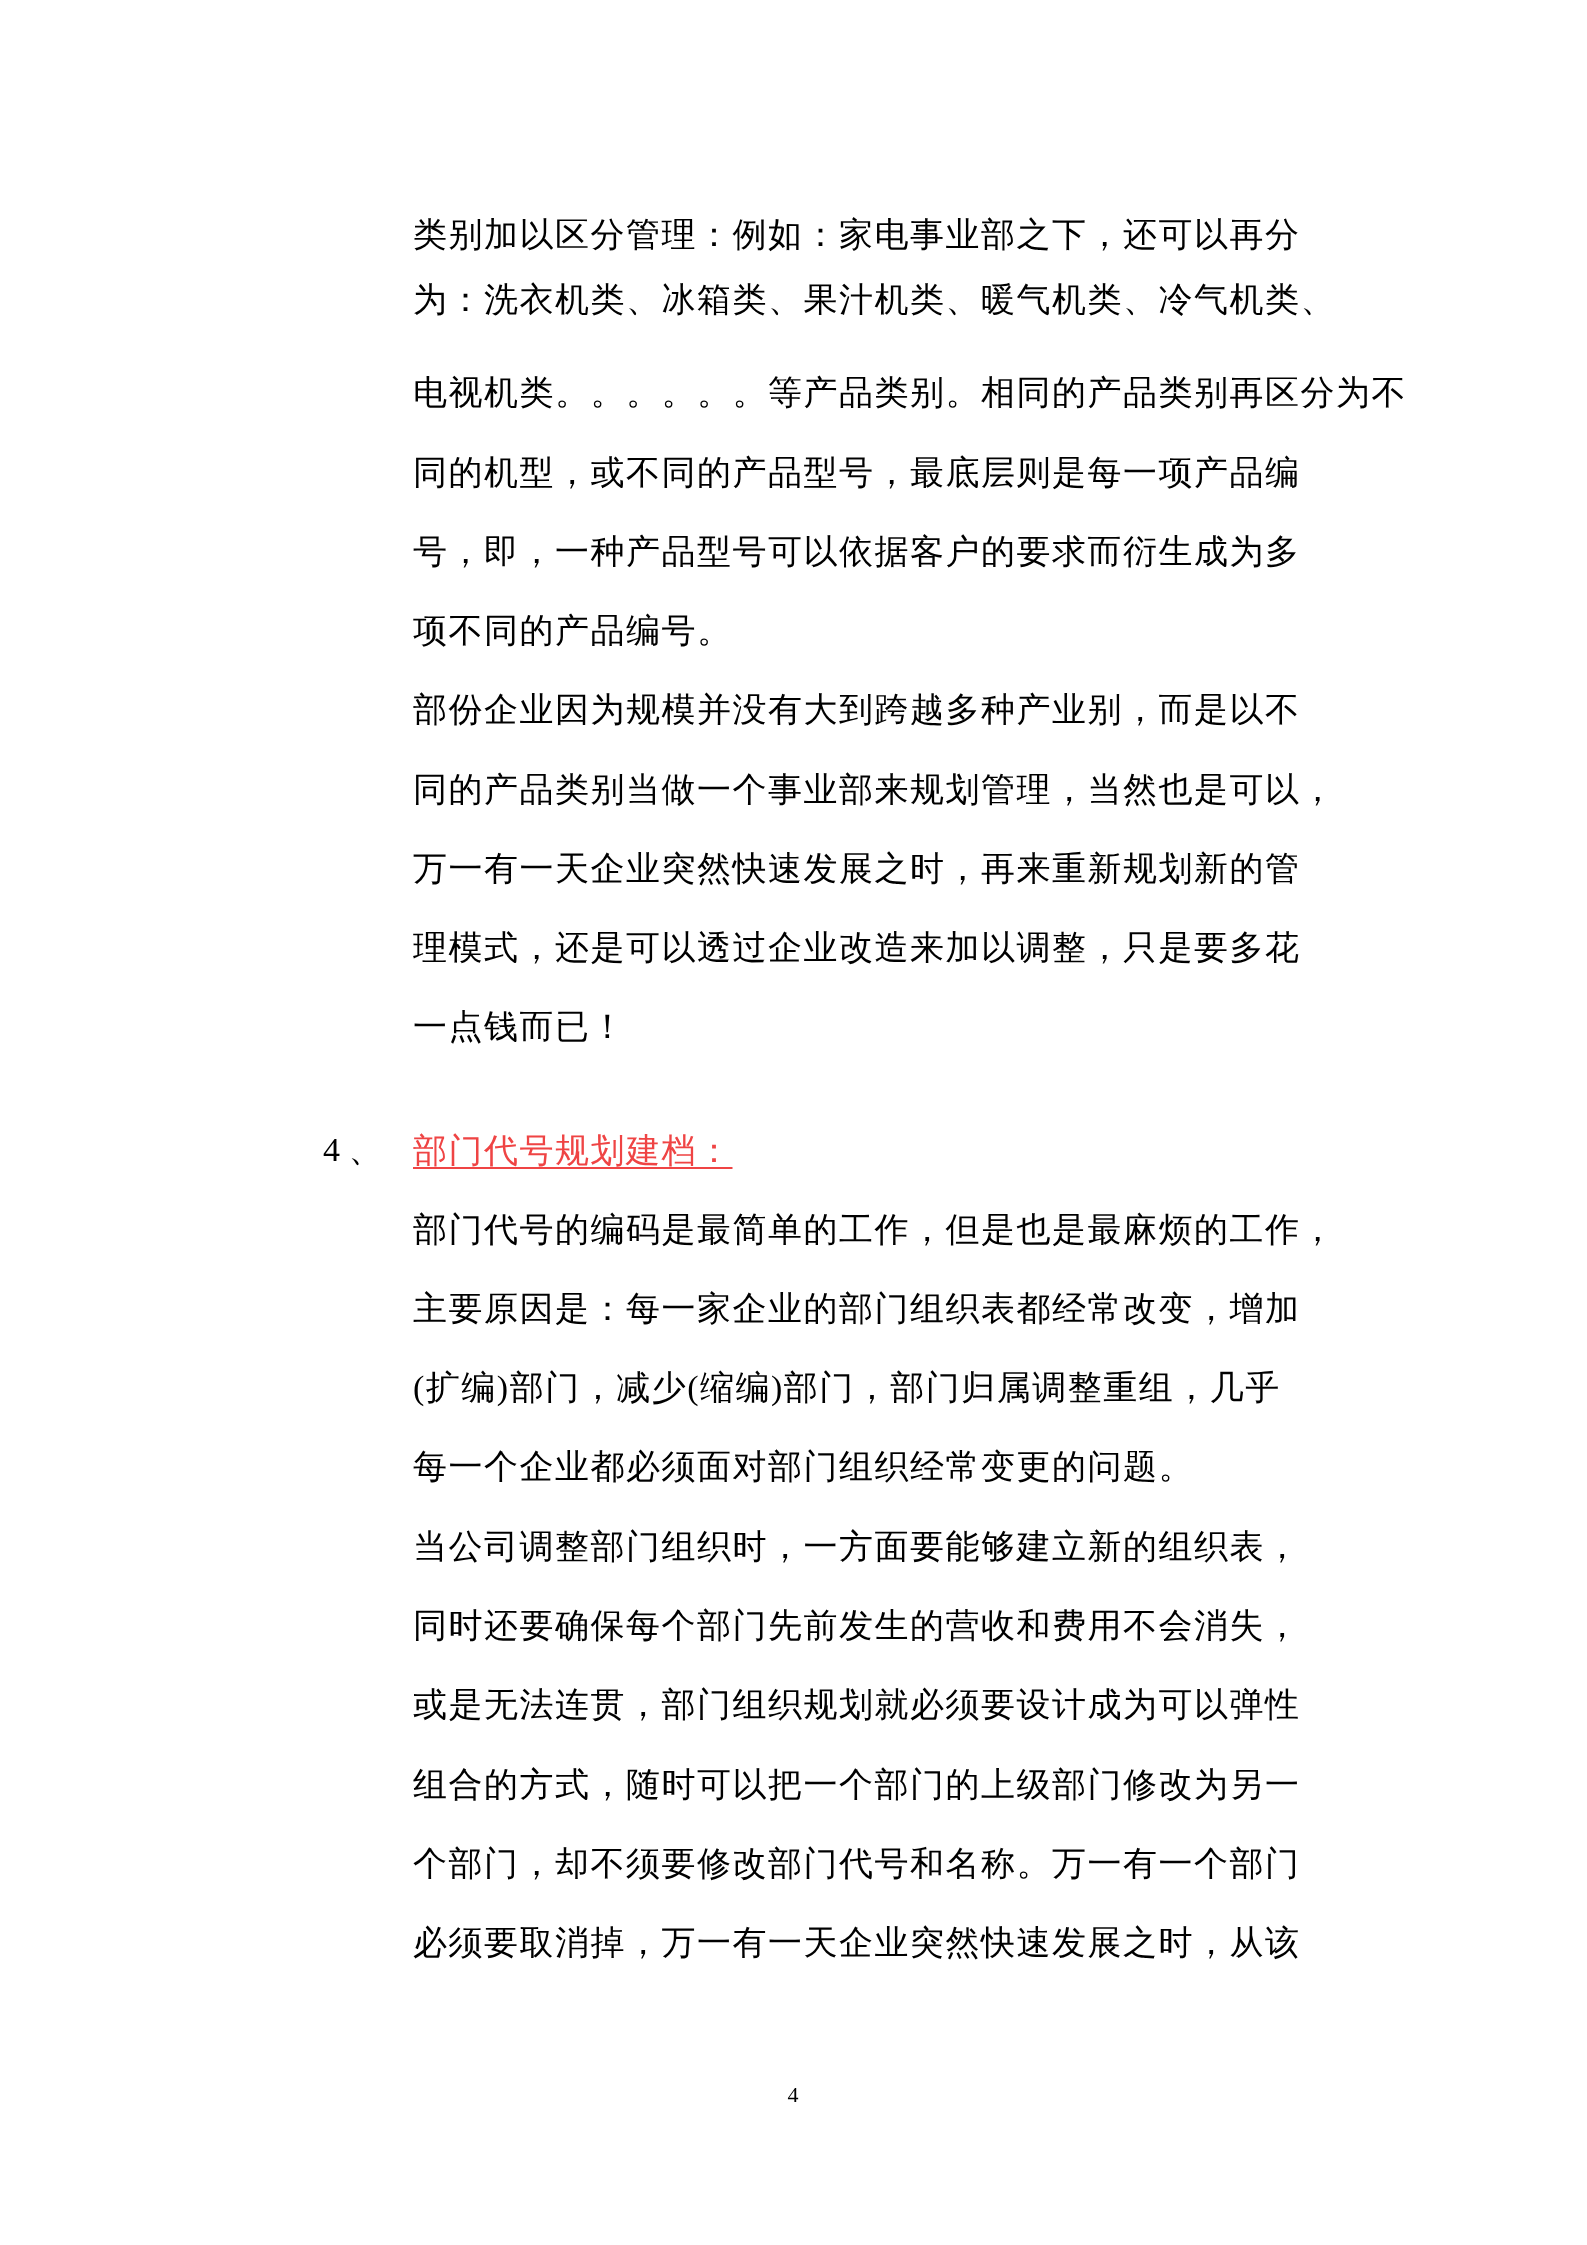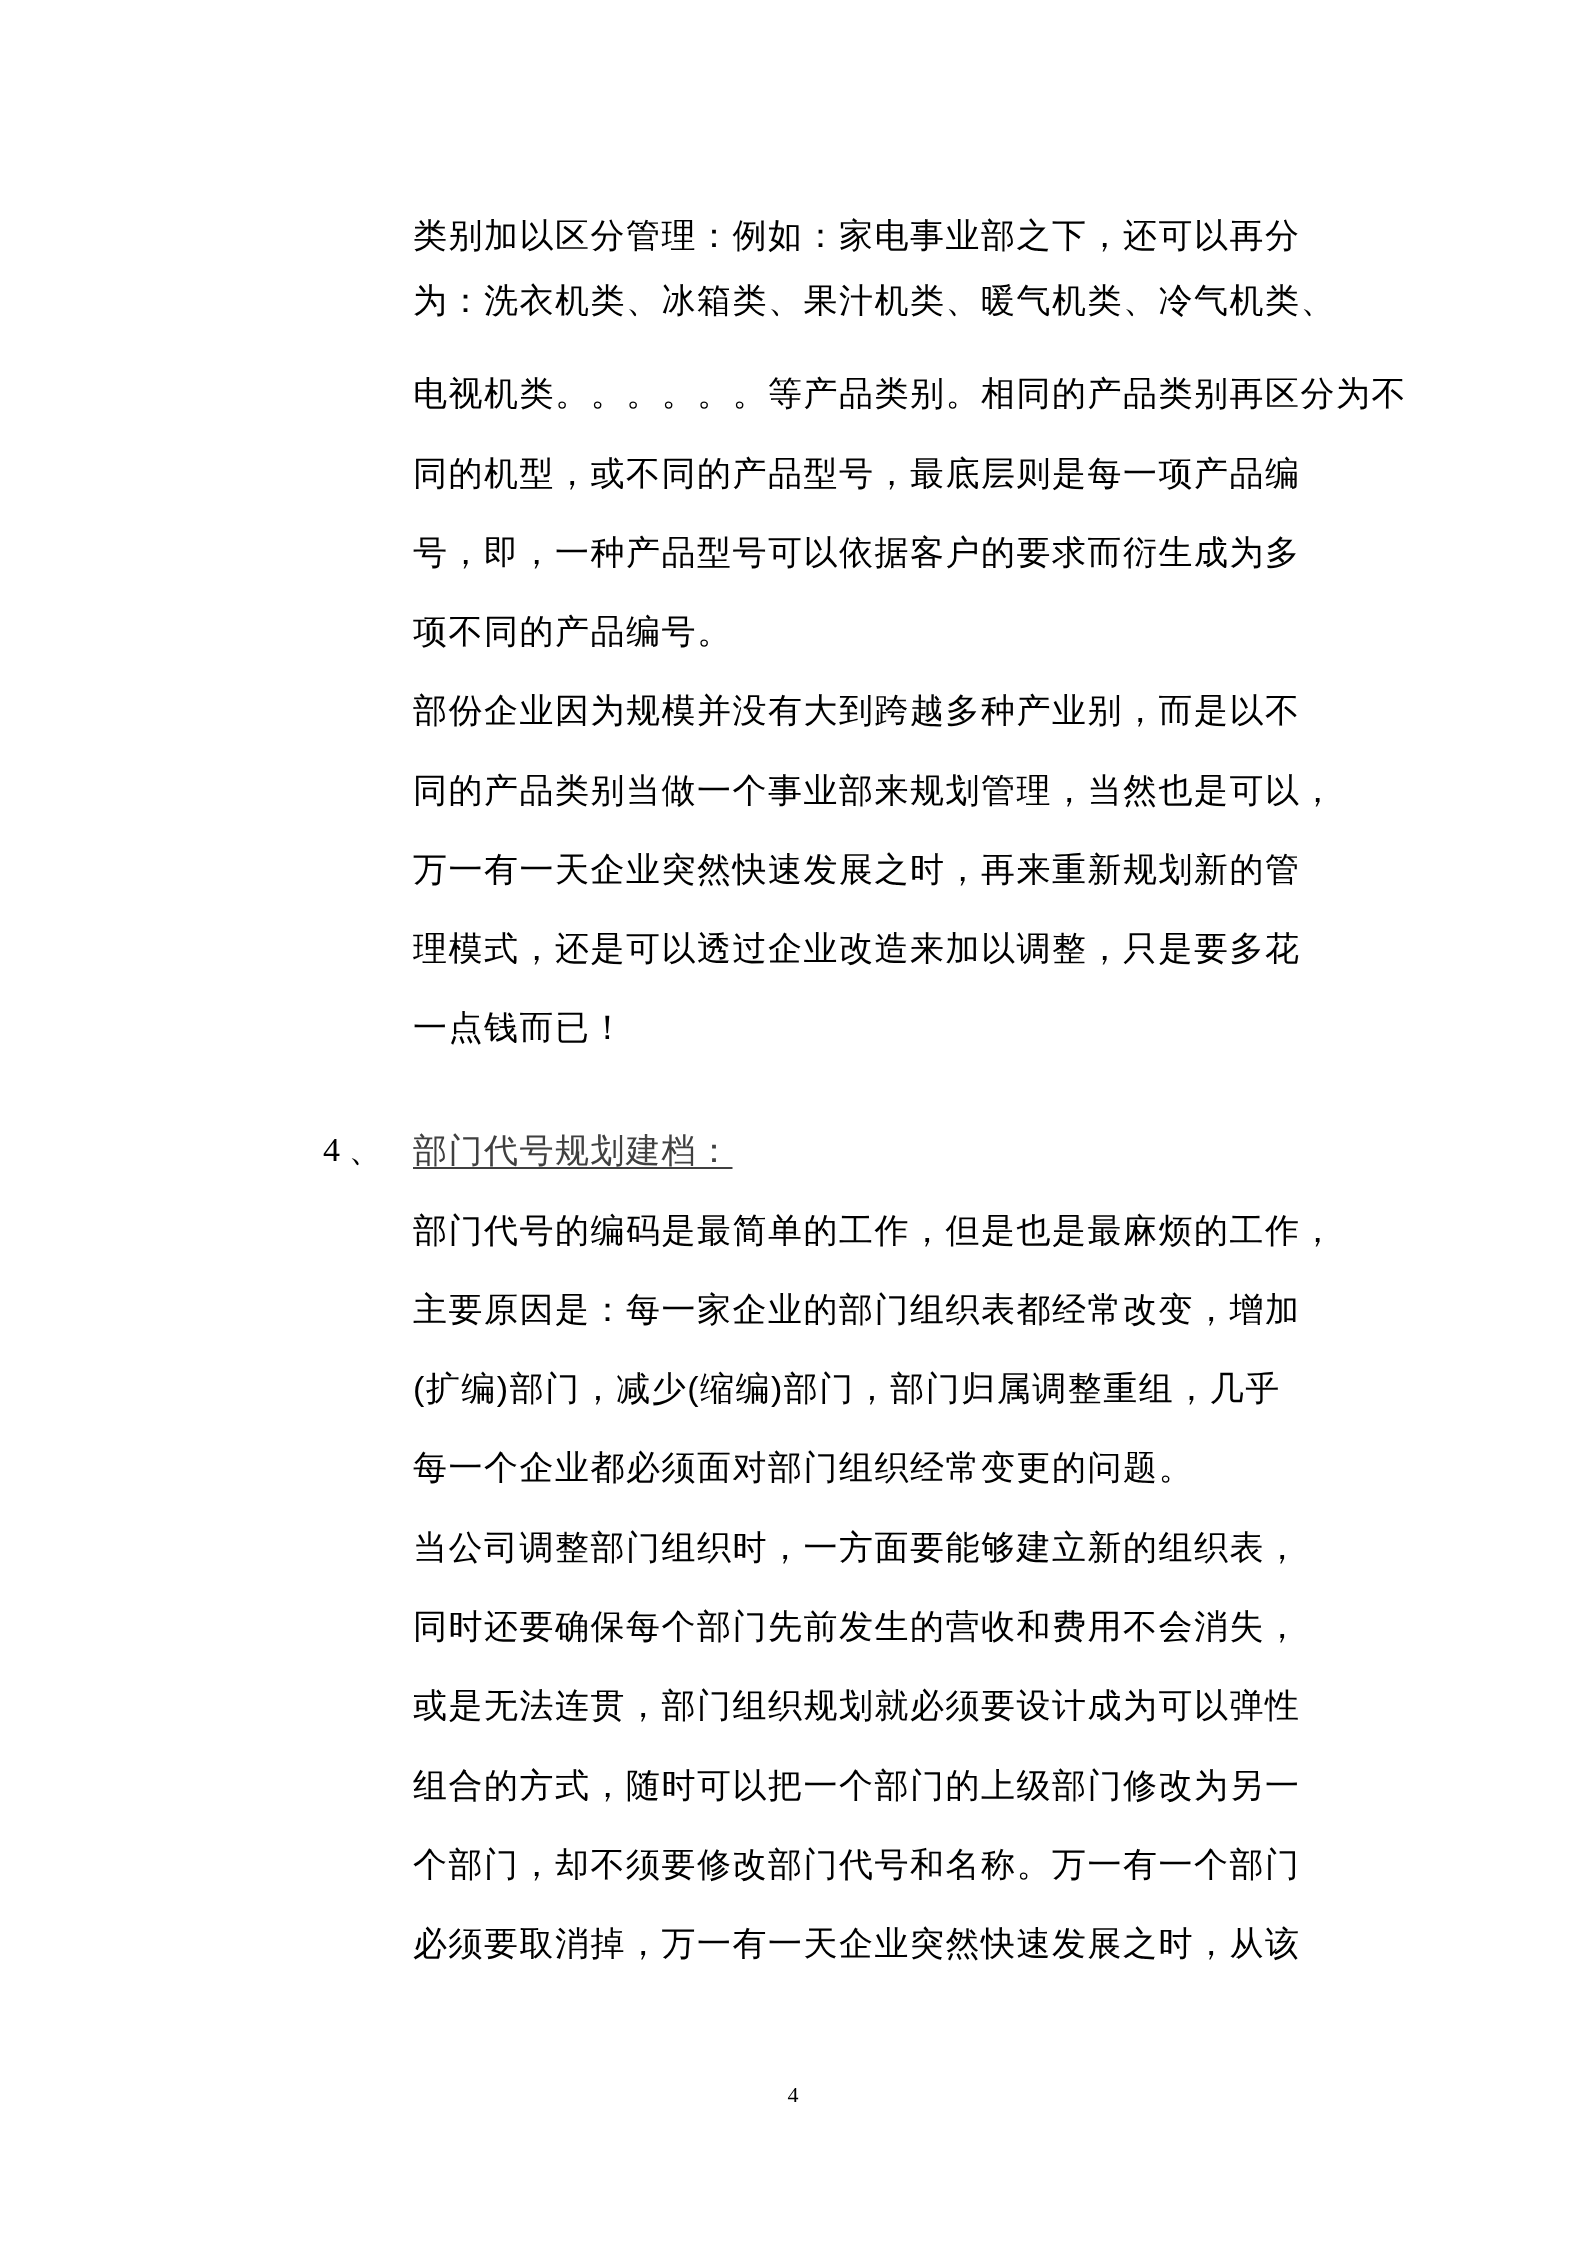--- a/index.html
+++ b/index.html
@@ -4,21 +4,21 @@
   <style>
     html, body { margin: 0; padding: 0; background: #ffffff; }
     body { width: 1587px; height: 2245px; position: relative; overflow: hidden; }
     .page { position: absolute; left: 0; top: 0; width: 1587px; height: 2245px; background: #ffffff; }
     .line {
       position: absolute;
       left: 413px;
       width: 940px;
       height: 40px;
       line-height: 40px;
-      font-family: Liberation Sans, sans-serif;
+      font-family: Liberation Serif, serif;
       font-size: 34px;
       color: #000000;
       white-space: nowrap;
       letter-spacing: 1.5px;
     }
     .heading-num {
       position: absolute;
       left: 323px;
       height: 40px;
       line-height: 40px;
@@ -27,21 +27,21 @@
       color: #000;
       white-space: nowrap;
     }
     .heading-text {
       position: absolute;
       left: 413px;
       height: 40px;
       line-height: 40px;
       font-family: "DejaVu Serif", "Liberation Serif", serif;
       font-size: 34px;
-      color: #404040;
+      color: #ef4444;
       white-space: nowrap;
       letter-spacing: 1.5px;
       text-decoration: underline;
       text-underline-offset: 5px;
       text-decoration-thickness: 2px;
     }
     .page-number {
       position: absolute;
       left: 783px;
       top: 2082px;

